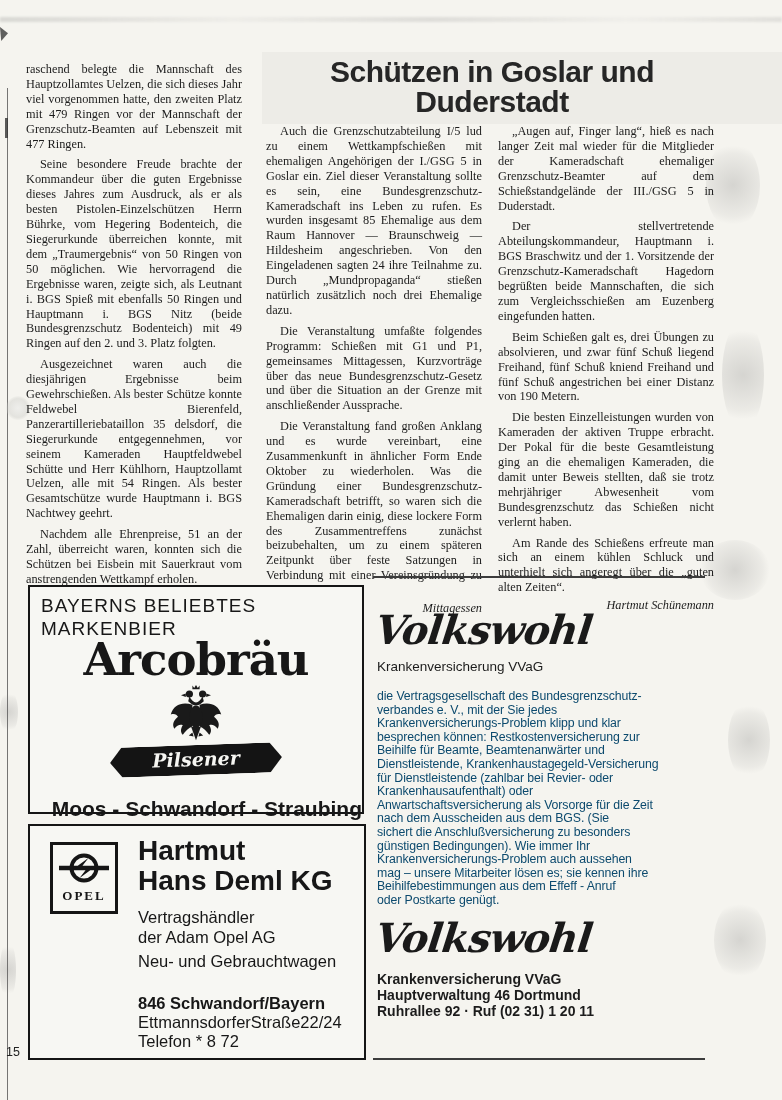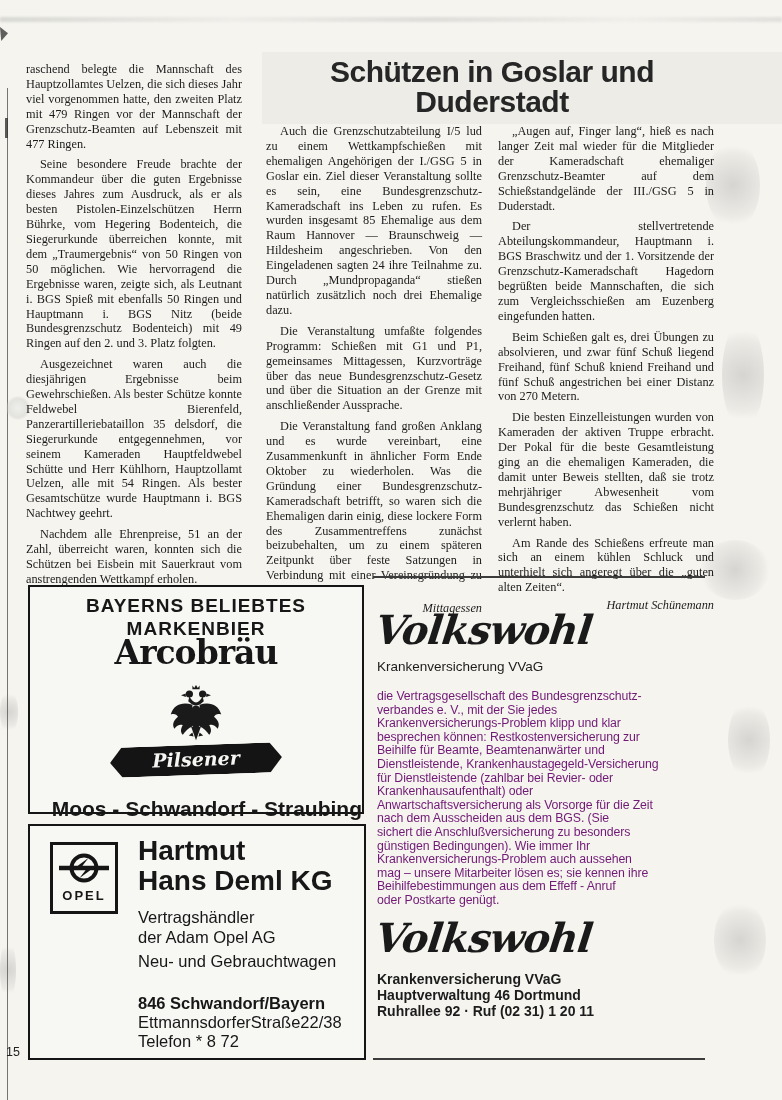--- a/index.html
+++ b/index.html
@@ -33,52 +33,52 @@
   .col3{left:498px;top:124px;}
 
   
   .rule{position:absolute;height:2px;background:#3c3c3c;}
   .rule-top{left:373px;top:576px;width:332px;}
   .rule-bottom{left:373px;top:1058px;width:332px;}
 
   
   .ad1{position:absolute;left:28px;top:585px;width:332px;height:225px;border:2px solid #151515;
     background:#f7f7f3;font-family:"Liberation Sans",sans-serif;color:#171717;}
-  .ad1 .hl{position:absolute;left:0;width:100%;text-align:center;font-weight:bold;font-size:19px;letter-spacing:1px;}
+  .ad1 .hl{position:absolute;left:0;width:100%;text-align:left;font-weight:normal;font-size:19px;letter-spacing:1px;padding-left:11px;}
   .ad1 .hl1{top:8px;} .ad1 .hl2{top:31px;}
   .ad1 .brand{position:absolute;top:46px;left:0;width:100%;text-align:center;
-    font-family:"DejaVu Serif",serif;font-weight:bold;font-size:33px;letter-spacing:-1px;}
+    font-family:"DejaVu Serif",serif;font-weight:bold;font-size:45px;letter-spacing:-1px;}
   .ad1 .crest{position:absolute;top:98px;left:50%;transform:translateX(-50%);}
   .ad1 .banner{position:absolute;top:158px;left:50%;transform:translateX(-50%) rotate(-2deg);
     width:172px;height:30px;background:#141414;
     clip-path:polygon(0 50%,7% 0,93% 0,100% 50%,93% 100%,7% 100%);}
   .ad1 .banner span{display:block;width:100%;text-align:center;color:#f6f6f2;
     font-family:"DejaVu Serif",serif;font-style:italic;font-weight:bold;font-size:19px;line-height:29px;}
   .ad1 .cities{position:absolute;top:191px;left:0;width:100%;text-align:right;font-weight:bold;font-size:21px;margin-top:19px;}
 
   
   .ad2{position:absolute;left:28px;top:824px;width:334px;height:232px;border:2px solid #151515;
     background:#f7f7f3;font-family:"Liberation Sans",sans-serif;color:#171717;}
   .opel-box{position:absolute;left:20px;top:16px;width:62px;height:66px;border:3px solid #151515;text-align:center;}
   .opel-box svg{margin-top:5px;}
-  .opel-word{font-family:Liberation Sans, sans-serif;font-weight:bold;font-size:13px;letter-spacing:2px;margin-top:-2px;}
+  .opel-word{font-family:Liberation Serif, serif;font-weight:bold;font-size:13px;letter-spacing:2px;margin-top:-2px;}
   .ah{position:absolute;left:108px;font-weight:bold;font-size:28px;line-height:30px;}
   .ah1{top:10px;} .ah2{top:40px;}
   .ad2 .ln{position:absolute;left:108px;font-size:16.5px;}
   .sub1{top:82px;} .sub2{top:102px;} .sub3{top:126px;}
   .addr1{top:168px;font-weight:bold;} .addr2{top:187px;} .addr3{top:206px;text-align:right;}
 
   
   .vw-logo{position:absolute;font-family:"DejaVu Serif",serif;font-style:italic;font-weight:bold;
     font-size:40px;transform:skewX(-7deg);color:#1a1a1a;letter-spacing:-1px;}
   .vw-logo.first{left:376px;top:606px;}
   .vw-logo.second{left:376px;top:914px;}
   .vw-sub{position:absolute;left:377px;top:659px;font-family:"Liberation Sans",sans-serif;font-size:13.5px;}
   .vw-body{position:absolute;left:377px;top:690px;width:332px;font-family:"Liberation Sans",sans-serif;
-    font-size:12.3px;line-height:13.6px;white-space:pre-line;letter-spacing:-.1px;color:#701a75;}
+    font-size:12.3px;line-height:13.6px;white-space:pre-line;letter-spacing:-.1px;color:#0c4a6e;}
   .vw-footer{position:absolute;left:377px;top:971px;font-family:"Liberation Sans",sans-serif;
     font-weight:bold;font-size:14px;line-height:16px;}
 </style>
 </head>
 <body>
 
 <div class="page">
 
   <div class="smudge-top"></div>
   <div class="edge-line"></div>
@@ -112,21 +112,21 @@
   <div class="col col2">
     <p>Auch die Grenzschutzabteilung I/5 lud zu einem Wettkampfschießen mit ehemaligen Angehörigen der I./GSG 5 in Goslar ein. Ziel dieser Veranstaltung sollte es sein, eine Bundesgrenzschutz-Kameradschaft ins Leben zu rufen. Es wurden insgesamt 85 Ehemalige aus dem Raum Hannover — Braunschweig — Hildesheim angeschrieben. Von den Eingeladenen sagten 24 ihre Teilnahme zu. Durch „Mundpropaganda“ stießen natürlich zusätzlich noch drei Ehemalige dazu.</p>
     <p>Die Veranstaltung umfaßte folgendes Programm: Schießen mit G1 und P1, gemeinsames Mittagessen, Kurzvorträge über das neue Bundesgrenzschutz-Gesetz und über die Situation an der Grenze mit anschließender Aussprache.</p>
     <p>Die Veranstaltung fand großen Anklang und es wurde vereinbart, eine Zusammenkunft in ähnlicher Form Ende Oktober zu wiederholen. Was die Gründung einer Bundesgrenzschutz-Kameradschaft betrifft, so waren sich die Ehemaligen darin einig, diese lockere Form des Zusammentreffens zunächst beizubehalten, um zu einem späteren Zeitpunkt über feste Satzungen in Verbindung mit einer Vereinsgründung zu sprechen.</p>
     <div class="sig">Mittagessen</div>
   </div>
 
   <div class="col col3">
     <p>„Augen auf, Finger lang“, hieß es nach langer Zeit mal wieder für die Mitglieder der Kameradschaft ehemaliger Grenzschutz-Beamter auf dem Schießstandgelände der III./GSG 5 in Duderstadt.</p>
     <p>Der stellvertretende Abteilungskommandeur, Hauptmann i. BGS Braschwitz und der 1. Vorsitzende der Grenzschutz-Kameradschaft Hagedorn begrüßten beide Mannschaften, die sich zum Vergleichsschießen am Euzenberg eingefunden hatten.</p>
-    <p>Beim Schießen galt es, drei Übungen zu absolvieren, und zwar fünf Schuß liegend Freihand, fünf Schuß kniend Freihand und fünf Schuß angestrichen bei einer Distanz von 270 Metern.</p>
+    <p>Beim Schießen galt es, drei Übungen zu absolvieren, und zwar fünf Schuß liegend Freihand, fünf Schuß kniend Freihand und fünf Schuß angestrichen bei einer Distanz von 190 Metern.</p>
     <p>Die besten Einzelleistungen wurden von Kameraden der aktiven Truppe erbracht. Der Pokal für die beste Gesamtleistung ging an die ehemaligen Kameraden, die damit unter Beweis stellten, daß sie trotz mehrjähriger Abwesenheit vom Bundesgrenzschutz das Schießen nicht verlernt haben.</p>
     <p>Am Rande des Schießens erfreute man sich an einem kühlen Schluck und unterhielt sich angeregt über die „guten alten Zeiten“.</p>
     <div class="sig">Hartmut Schünemann</div>
   </div>
 
   <div class="ad1">
     <div class="hl hl1">BAYERNS BELIEBTES</div>
     <div class="hl hl2">MARKENBIER</div>
     <div class="brand">Arcobräu</div>
     <div class="crest">
@@ -157,21 +157,21 @@
         <polygon fill="#151515" points="0,20 24,20 38,10 30,20 64,20 64,26 40,26 26,36 34,26 0,26"></polygon>
       </svg>
       <div class="opel-word">OPEL</div>
     </div>
     <div class="ah ah1">Hartmut</div>
     <div class="ah ah2">Hans Deml KG</div>
     <div class="ln sub1">Vertragshändler</div>
     <div class="ln sub2">der Adam Opel AG</div>
     <div class="ln sub3">Neu- und Gebrauchtwagen</div>
     <div class="ln addr1">846 Schwandorf/Bayern</div>
-    <div class="ln addr2">EttmannsdorferStraße22/38</div>
+    <div class="ln addr2">EttmannsdorferStraße22/24</div>
     <div class="ln addr3">Telefon * 8 72</div>
   </div>
 
   <div class="rule rule-top"></div>
   <div class="vw-logo first">Volkswohl</div>
   <div class="vw-sub">Krankenversicherung VVaG</div>
   <div class="vw-body">die Vertragsgesellschaft des Bundesgrenzschutz-
 verbandes e. V., mit der Sie jedes
 Krankenversicherungs-Problem klipp und klar
 besprechen können: Restkostenversicherung zur

